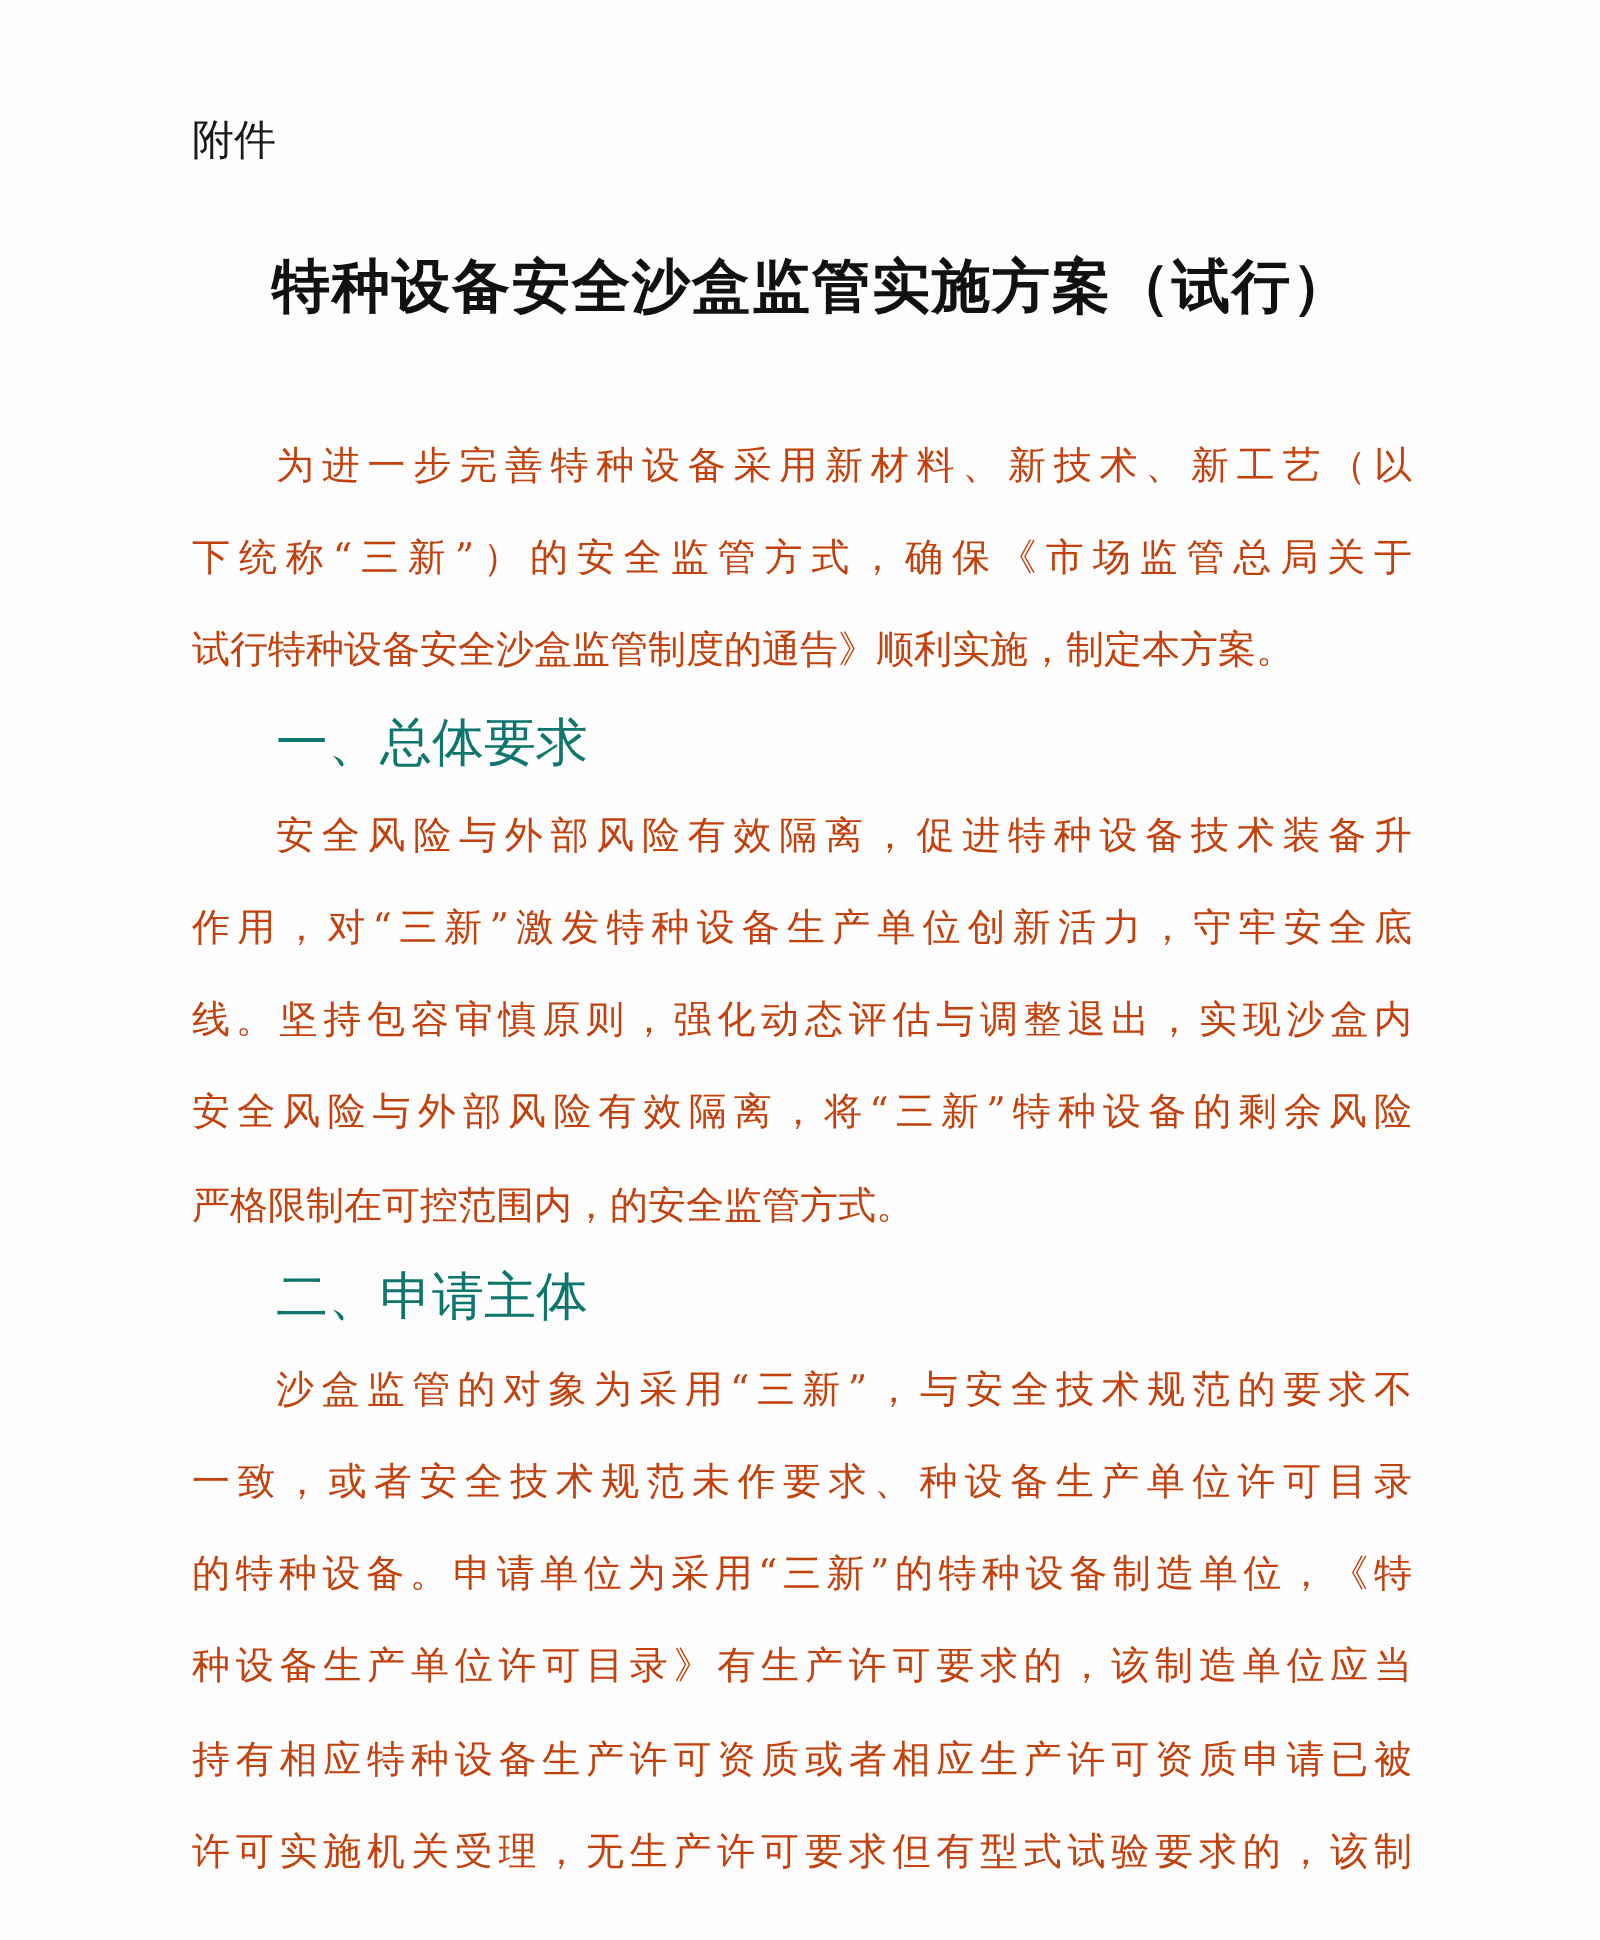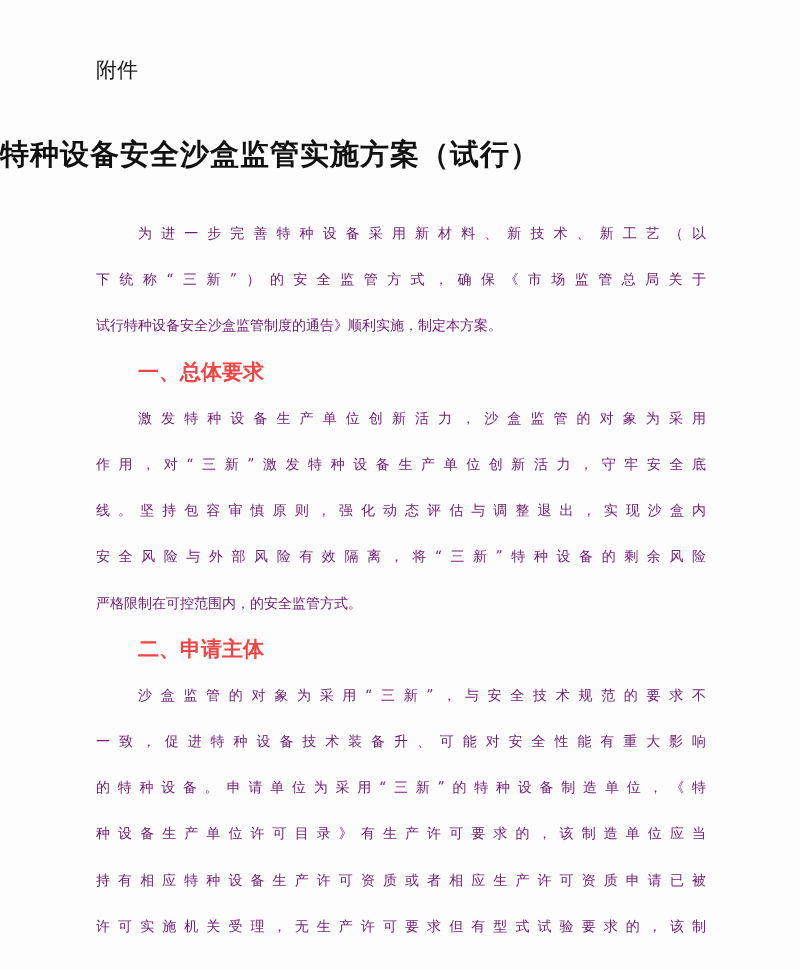--- a/index.html
+++ b/index.html
@@ -29,81 +29,81 @@
       font-family: "DejaVu Sans", "Liberation Sans", sans-serif;
       font-size: 21px;
       letter-spacing: 0px;
       color: #1a1a1a;
       margin-top: 10px;
     }
     .doc-title {
       position: absolute;
       left: 0;
       width: 676px;
-      top: 135px;
-      text-align: left;
+      top: 124px;
+      text-align: right;
       font-family: "DejaVu Serif", "Liberation Serif", serif;
       font-weight: bold;
       font-size: 29px;
       letter-spacing: 1px;
       color: #111111;
     }
     .body {
       position: absolute;
       left: 96px;
       top: 210px;
       width: 610px;
     }
     .line {
       height: 46.2px;
       line-height: 46.2px;
-      font-size: 14px;
+      font-size: 19px;
       white-space: nowrap;
       text-align: justify;
       text-align-last: justify;
-      color: #701a75;
+      color: #c2410c;
     }
     .line.indent { padding-left: 42px; }
     .line.last { text-align-last: left; }
     .heading {
       height: 46.2px;
       line-height: 46.2px;
       font-family: "DejaVu Sans", "Liberation Sans", sans-serif;
-      font-weight: bold;
-      font-size: 21px;
+      font-weight: normal;
+      font-size: 26px;
       padding-left: 42px;
-      color: #ef4444;
+      color: #0f766e;
     }
   </style>
 </head>
 <body>
 
 <div class="page">
   <div class="attachment-label">附件</div>
   <div class="doc-title">特种设备安全沙盒监管实施方案（试行）</div>
 
   <div class="body">
     <div>
       <div class="line indent">为进一步完善特种设备采用新材料、新技术、新工艺（以</div>
       <div class="line">下统称“三新”）的安全监管方式，确保《市场监管总局关于</div>
       <div class="line last">试行特种设备安全沙盒监管制度的通告》顺利实施，制定本方案。</div>
     </div>
 
     <div>
       <div class="heading">一、总体要求</div>
-      <div class="line indent">激发特种设备生产单位创新活力，沙盒监管的对象为采用</div>
+      <div class="line indent">安全风险与外部风险有效隔离，促进特种设备技术装备升</div>
       <div class="line">作用，对“三新”激发特种设备生产单位创新活力，守牢安全底</div>
       <div class="line">线。坚持包容审慎原则，强化动态评估与调整退出，实现沙盒内</div>
       <div class="line">安全风险与外部风险有效隔离，将“三新”特种设备的剩余风险</div>
       <div class="line last">严格限制在可控范围内，的安全监管方式。</div>
     </div>
 
     <div>
       <div class="heading">二、申请主体</div>
       <div class="line indent">沙盒监管的对象为采用“三新”，与安全技术规范的要求不</div>
-      <div class="line">一致，促进特种设备技术装备升、可能对安全性能有重大影响</div>
+      <div class="line">一致，或者安全技术规范未作要求、种设备生产单位许可目录</div>
       <div class="line">的特种设备。申请单位为采用“三新”的特种设备制造单位，《特</div>
       <div class="line">种设备生产单位许可目录》有生产许可要求的，该制造单位应当</div>
       <div class="line">持有相应特种设备生产许可资质或者相应生产许可资质申请已被</div>
       <div class="line">许可实施机关受理，无生产许可要求但有型式试验要求的，该制</div>
     </div>
   </div>
 </div>
 
 </body></html>

